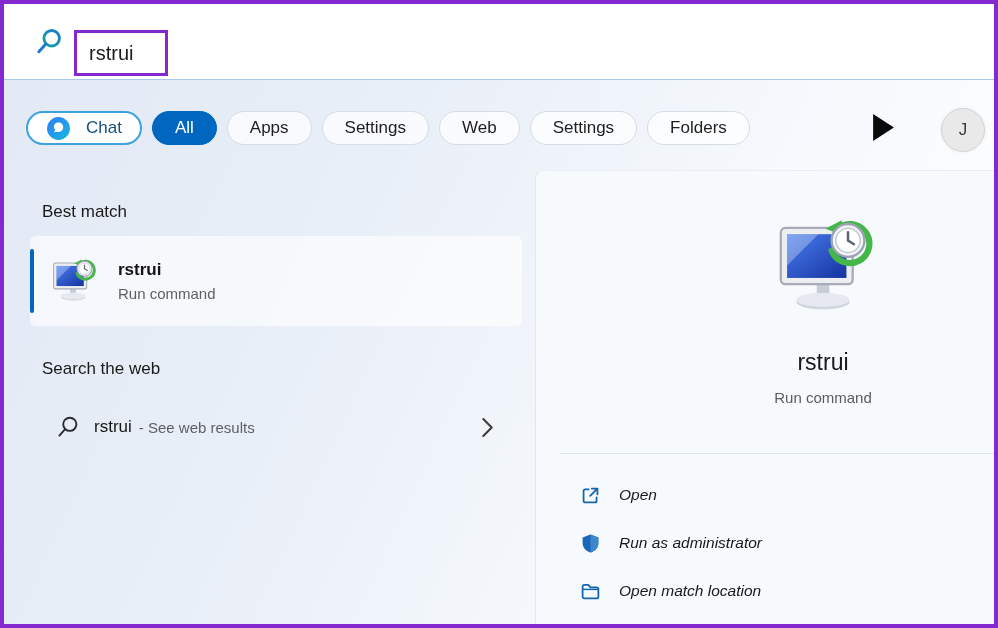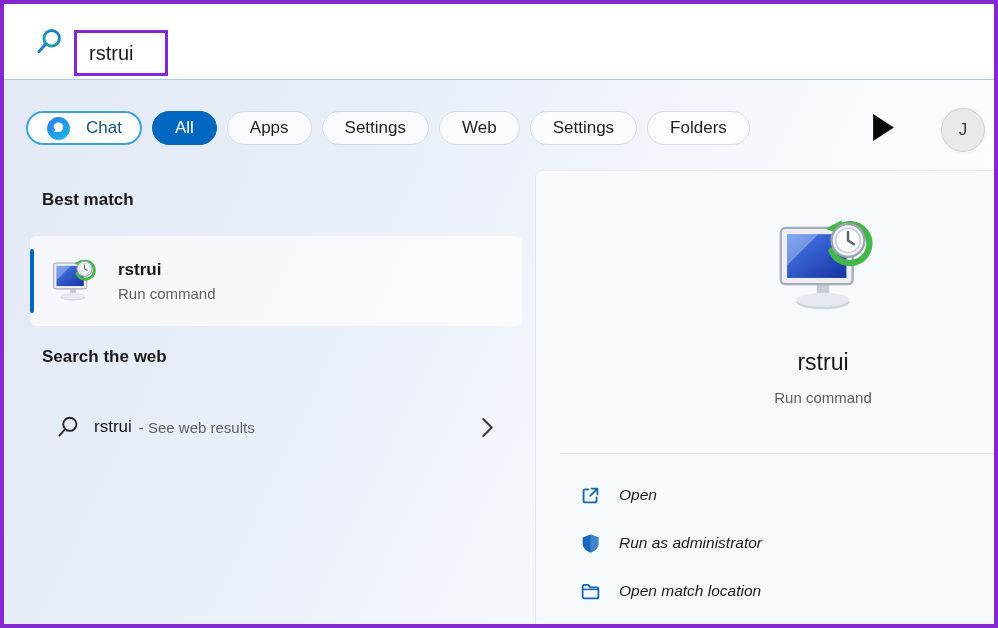--- a/index.html
+++ b/index.html
@@ -31,21 +31,21 @@
   .chat-icon { width: 25px; height: 25px; display: inline-flex; }
 
   .more-btn { position: absolute; left: 866px; top: 110px; width: 26px; height: 28px;
     background: transparent; border: none; padding: 0; cursor: pointer; }
   .avatar { position: absolute; left: 937px; top: 104px; width: 44px; height: 44px;
     border-radius: 50%; background: #e9e9ea; border: 1px solid #d2d3d5;
     box-shadow: 0 0 0 2px #f6f7f8; display: flex; align-items: center; justify-content: center;
     font-size: 17px; color: #3b3b3b; cursor: pointer; }
 
   
-  .section-heading { position: absolute; font-size: 17px; font-weight: 700; color: #1a1a1a; }
+  .section-heading { position: absolute; font-size: 17px; font-weight: 400; color: #1a1a1a; margin-top: 12px; }
   .heading-best { left: 38px; top: 186px; }
   .heading-web { left: 38px; top: 343px; text-align: right; }
 
   .result-card { position: absolute; left: 26px; top: 232px; width: 492px; height: 90px;
     background: rgba(255,255,255,0.62); border-radius: 6px;
     display: flex; align-items: center; padding-left: 20px; cursor: pointer; }
   .accent-bar { position: absolute; left: 0; top: 50%; transform: translateY(-50%);
     width: 4px; height: 64px; border-radius: 2px; background: #0067c0; }
   .result-icon { width: 46px; height: 46px; margin-right: 22px; flex: 0 0 auto; }
   .result-title { font-size: 17px; font-weight: 700; color: #141414; }

